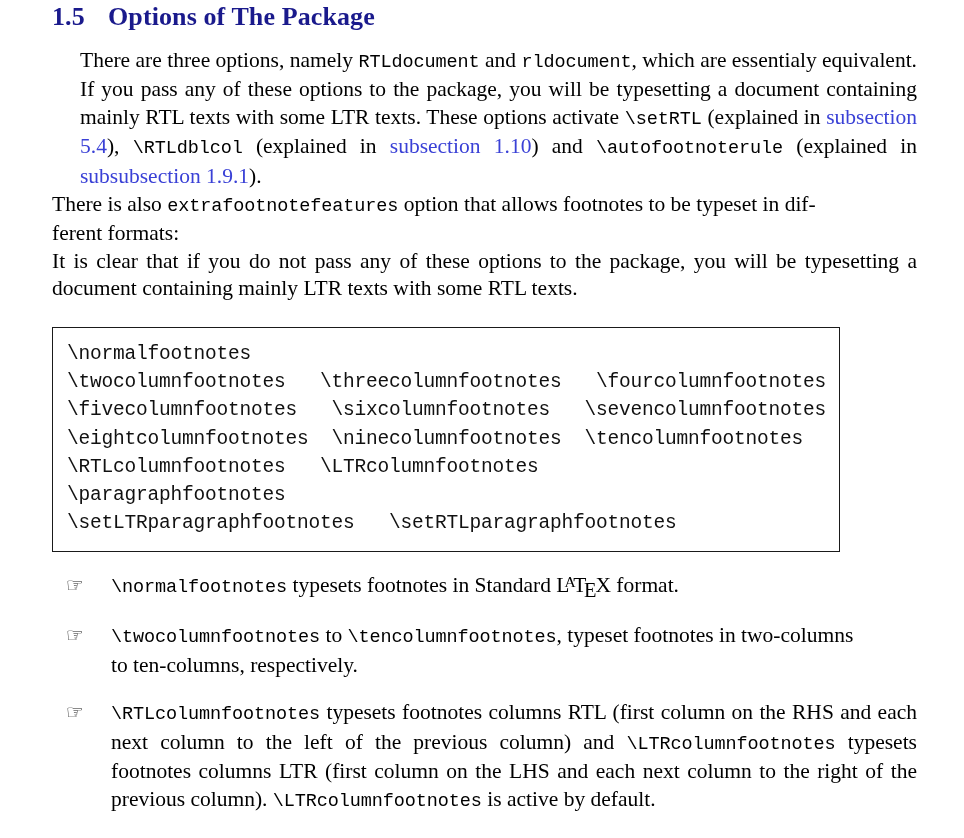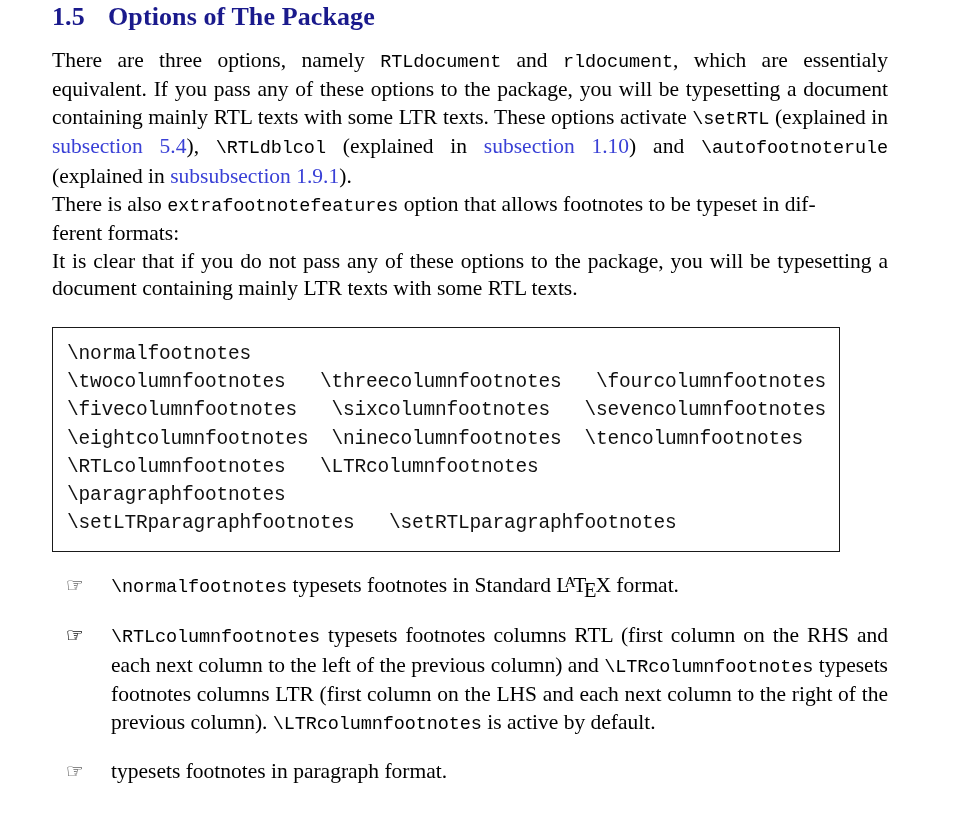--- a/index.html
+++ b/index.html
@@ -12,21 +12,21 @@
     height: 838px;
     font-family: "Liberation Serif", "DejaVu Serif", serif;
     color: #000000;
     overflow: hidden;
   }
   .page {
     position: relative;
     width: 964px;
     height: 838px;
     box-sizing: border-box;
-    padding: 0 76px 0 52px;
+    padding: 0 47px 0 52px;
   }
 
   
   .section-heading {
     margin: 0;
     padding-top: 2px;
     font-size: 26px;
     font-weight: bold;
     color: #1a1a8c;
     letter-spacing: 0.1px;
@@ -41,20 +41,21 @@
   
   .para {
     font-size: 21.5px;
     line-height: 27.6px;
     text-align: justify;
     margin: 0;
     hyphens: manual;
   }
   .para.first {
     margin-top: 15px;
+    margin-left: 28px;
   }
   .para.tight {
     margin-top: 0;
   }
   .para .last-line {
     text-align: left;
   }
   code, .tt {
     font-family: "Liberation Mono", "DejaVu Sans Mono", monospace;
     font-size: 18.5px;
@@ -157,20 +158,21 @@
 
   <div class="bullets">
 
     <div class="bullet">
       <span class="hand">☞</span>
       <span class="body"><code class="tt">\normalfootnotes</code><span> typesets footnotes in Standard </span><span class="latex">L<span class="a">A</span>T<span class="e">E</span>X</span><span> format.</span></span>
     </div>
 
     <div class="bullet">
       <span class="hand">☞</span>
+      <span class="body"><code class="tt">\twocolumnfootnotes</code><span> to </span><code class="tt">\tencolumnfootnotes</code><span>, typeset footnotes in two-columns</span><br><span class="last-line">to ten-columns, respectively.</span></span>
     </div>
 
     <div class="bullet">
       <span class="hand">☞</span>
       <span class="body"><code class="tt">\RTLcolumnfootnotes</code><span> typesets footnotes columns RTL (first column on the RHS and each next column to the left of the previous column) and </span><code class="tt">\LTRcolumnfootnotes</code><span> typesets footnotes columns LTR (first column on the LHS and each next column to the right of the previous column).  </span><code class="tt">\LTRcolumnfootnotes</code><span> is active by default.</span></span>
     </div>
 
     <div class="bullet">
       <span class="hand">☞</span>
       <span class="body"><span> typesets footnotes in paragraph format.</span></span>

